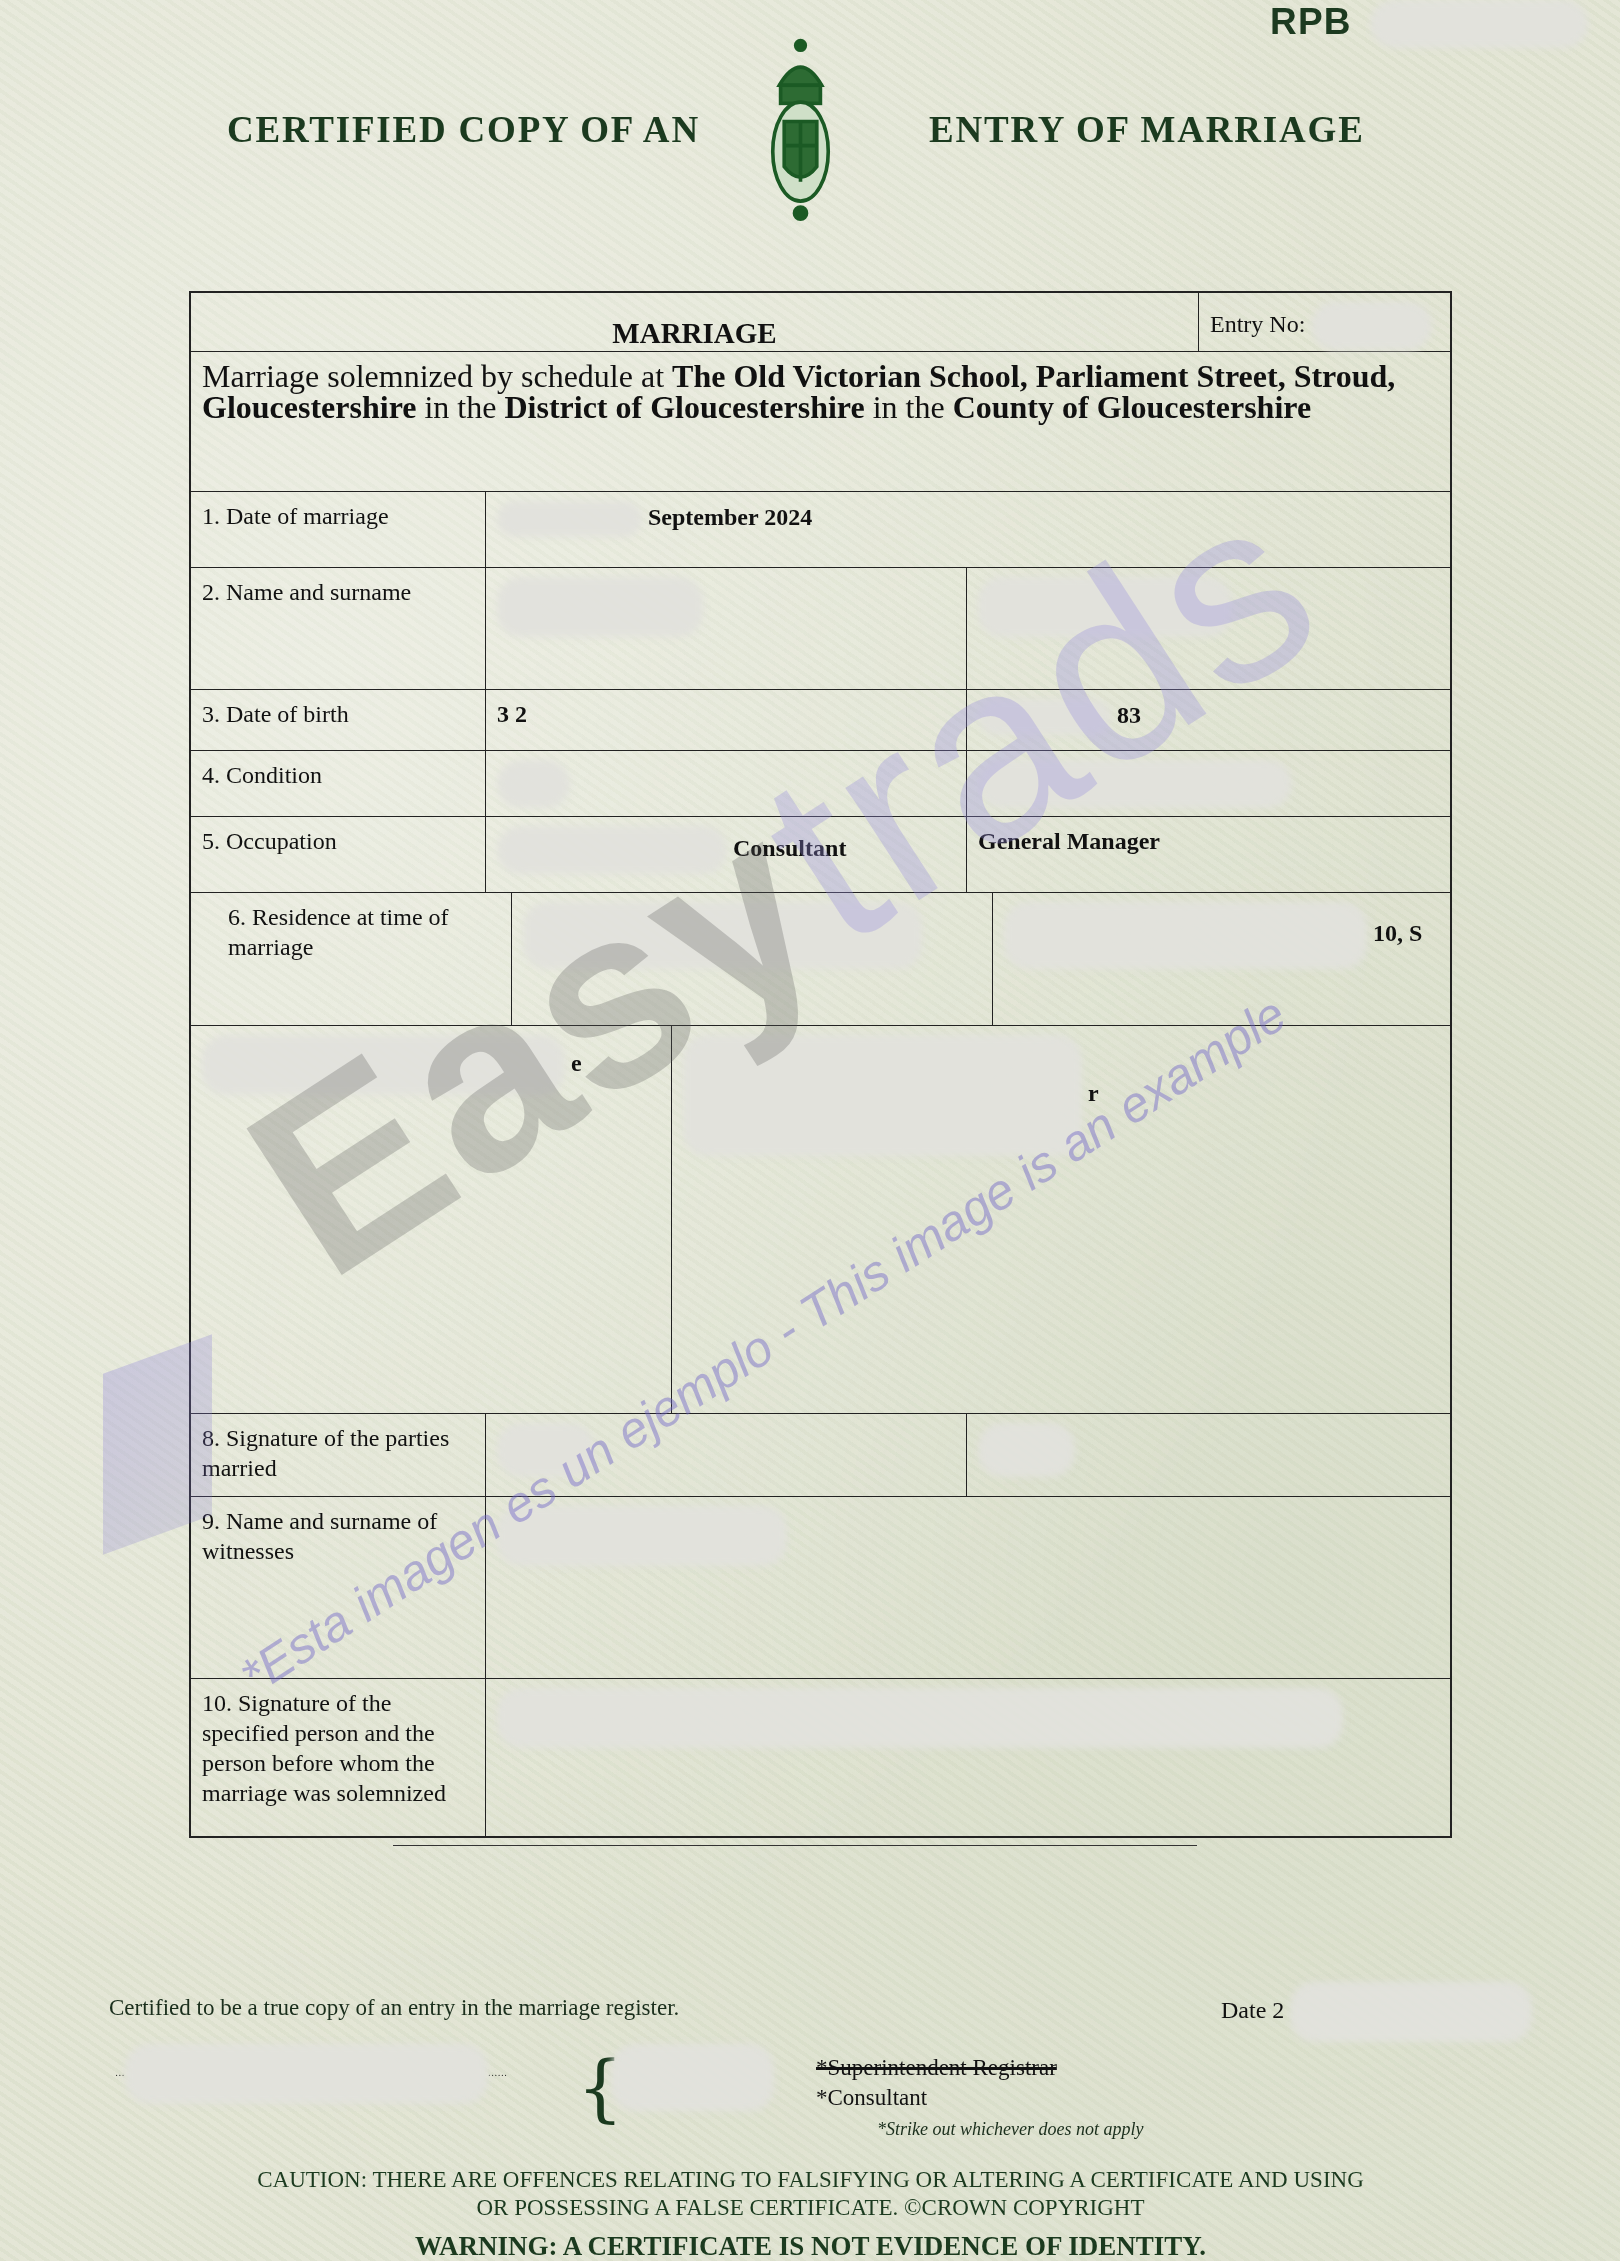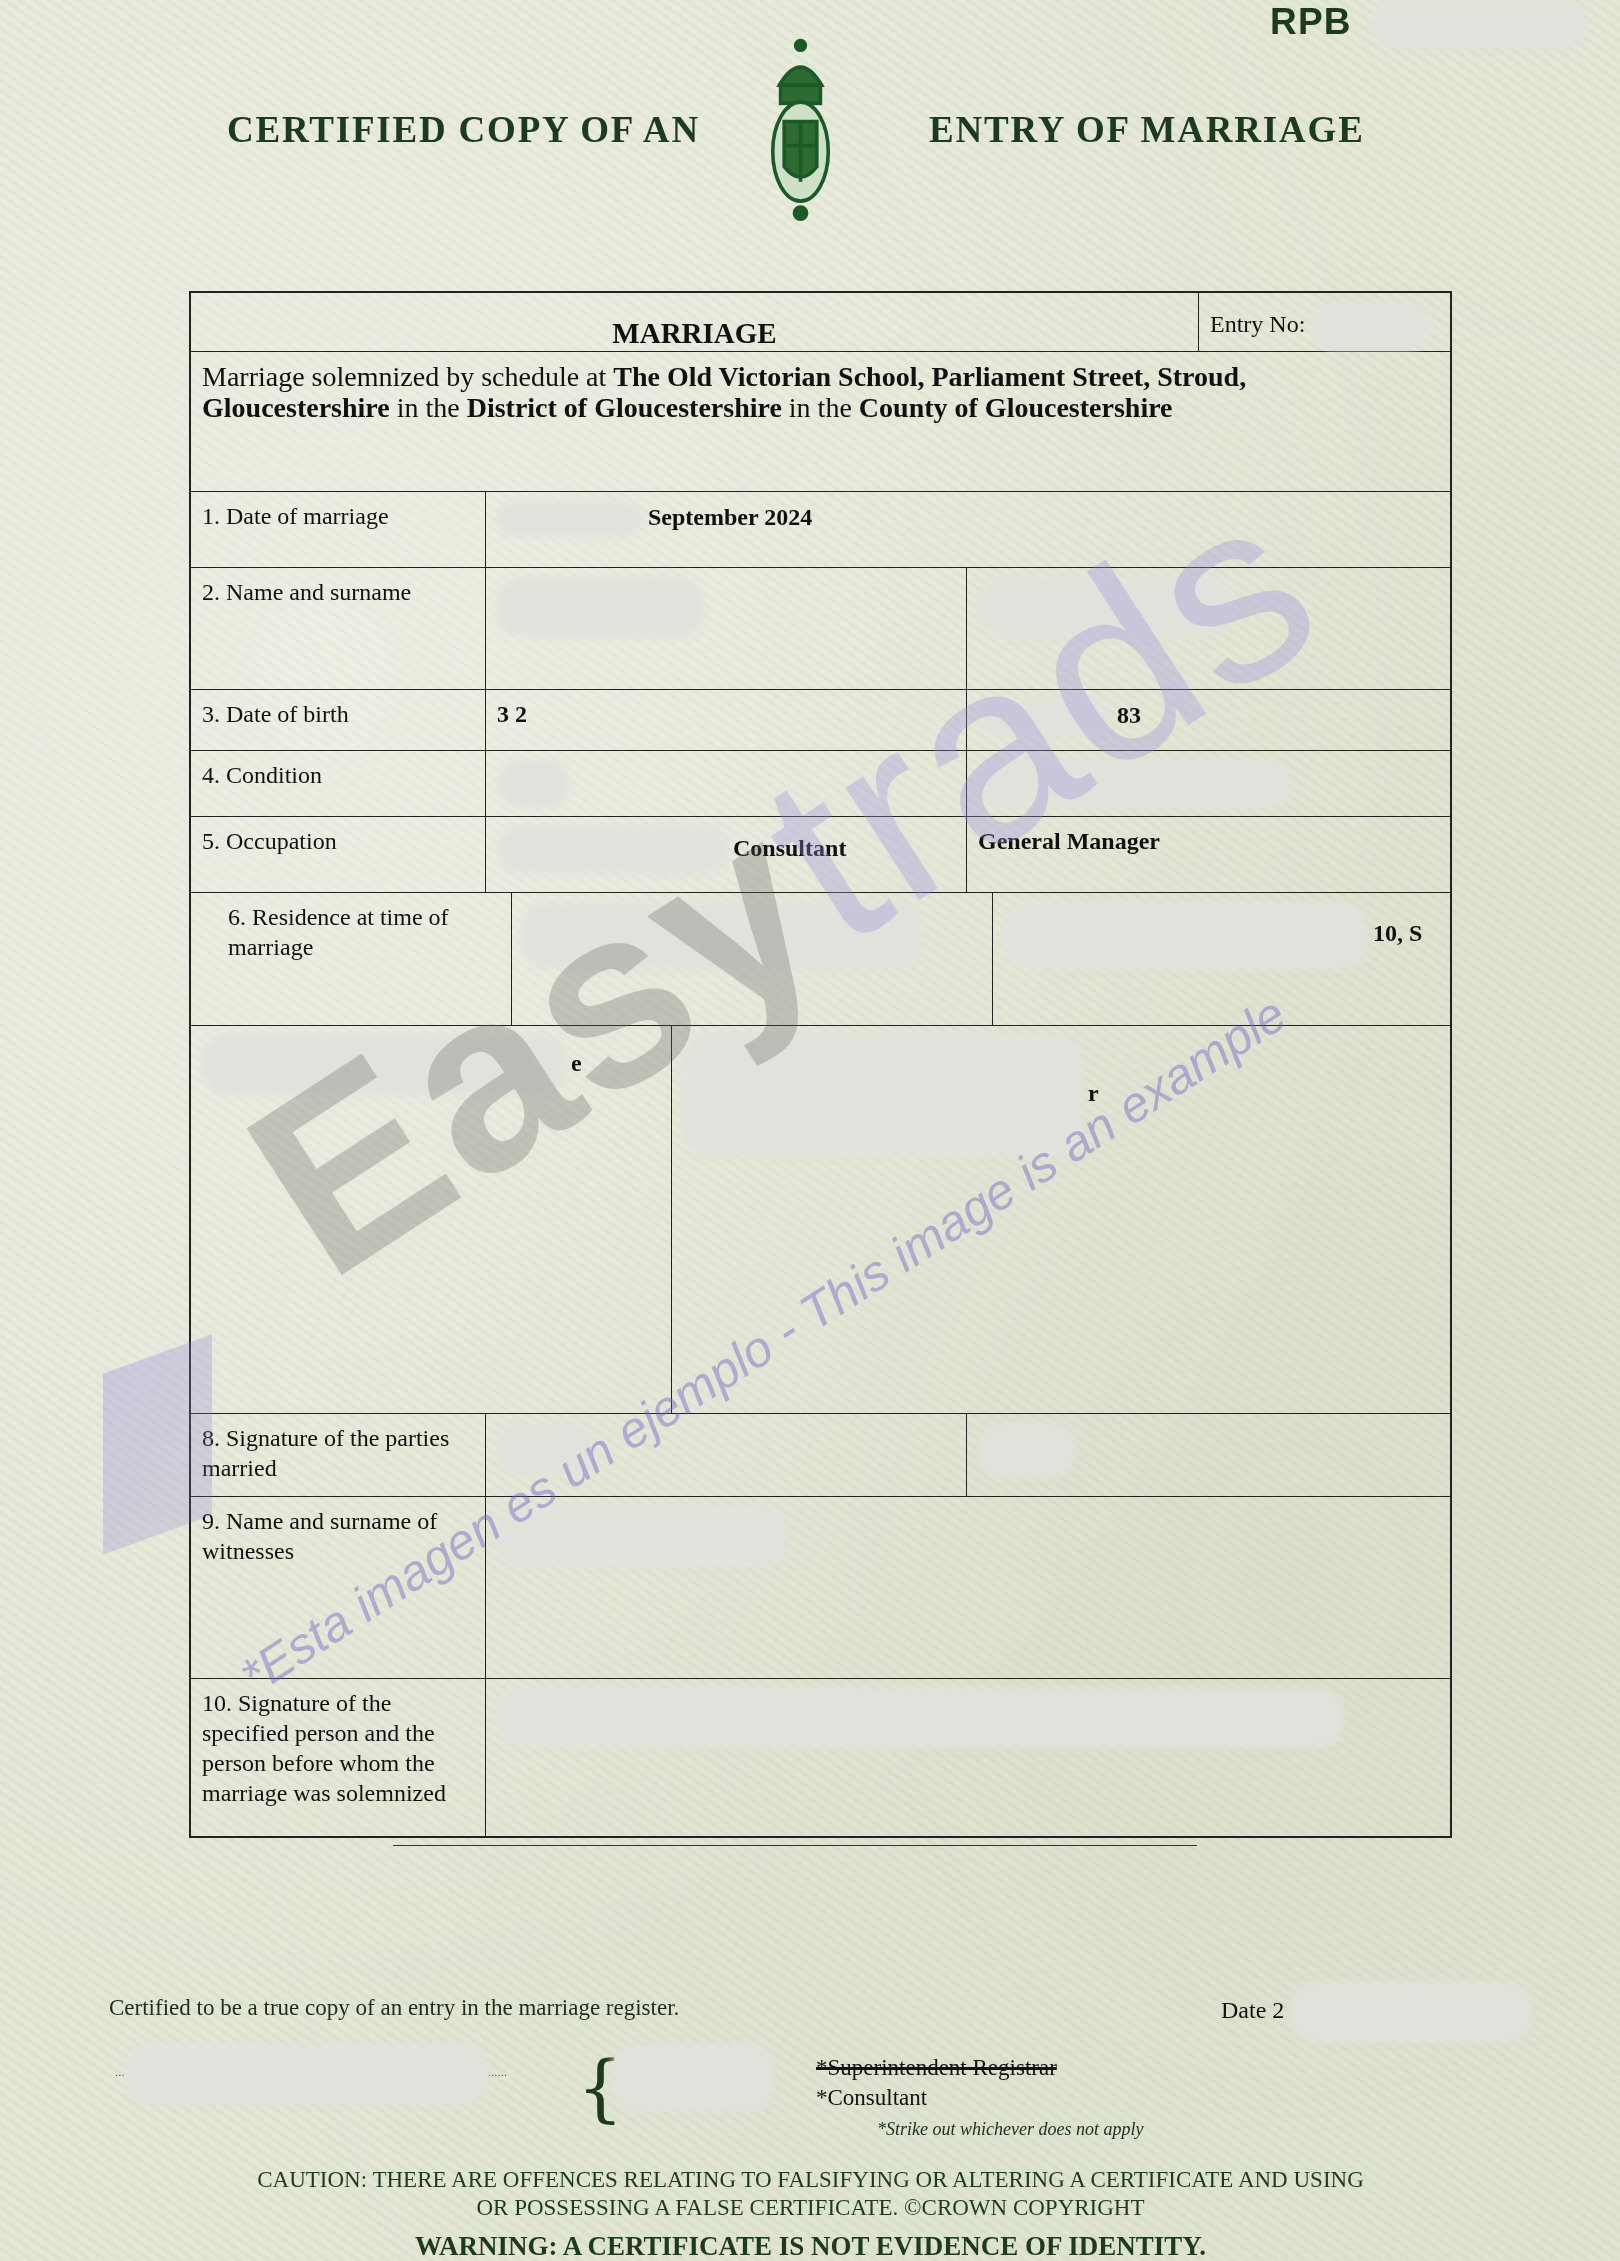--- a/index.html
+++ b/index.html
@@ -22,21 +22,21 @@
   .t-row:last-child{border-bottom:none;}
   .cell{padding:8.5px 11px;font-size:24px;line-height:30px;box-sizing:border-box;}
   .c-label{width:295px;border-right:1.8px solid #222;}
   .c-a{width:481px;border-right:1.8px solid #222;font-weight:bold;}
   .c-b{flex:1;font-weight:bold;}
   .c-span{flex:1;font-weight:bold;}
   .title-row .cell{font-weight:bold;}
   .marriage-title{flex:1;text-align:center;font-size:29px;padding-top:25px;}
   .entry-no{width:252px;border-left:1.8px solid #222;font-weight:normal !important;font-size:24px;}
   .entry-no .blur{width:121px;height:48px;margin-left:6px;}
-  .place{font-weight:bold;font-size:28px;line-height:31px;height:139px;}
+  .place{font-weight:bold;font-size:32px;line-height:31px;height:139px;}
   .place .norm{font-weight:normal;}
   .rule{position:absolute;left:393px;top:1845px;width:804px;border-top:1.8px solid #333;}
   .cert{position:absolute;left:109px;top:1995px;font-size:23px;color:#1a2e1c;}
   .sig-line{position:absolute;left:115px;top:2044px;width:447px;height:67px;}
   .sig-line .blur{width:363px;height:60px;}
   .brace{position:absolute;left:577px;top:2045px;font-size:73px;color:#1b3a1f;font-family:"DejaVu Serif",serif;}
   .sig2{position:absolute;left:611px;top:2044px;}
   .sig2 .blur{width:163px;height:67px;}
   .titles{position:absolute;left:816px;top:2053px;font-size:23px;line-height:30px;color:#111;}
   .strike{text-decoration:line-through;text-decoration-thickness:3px;}

